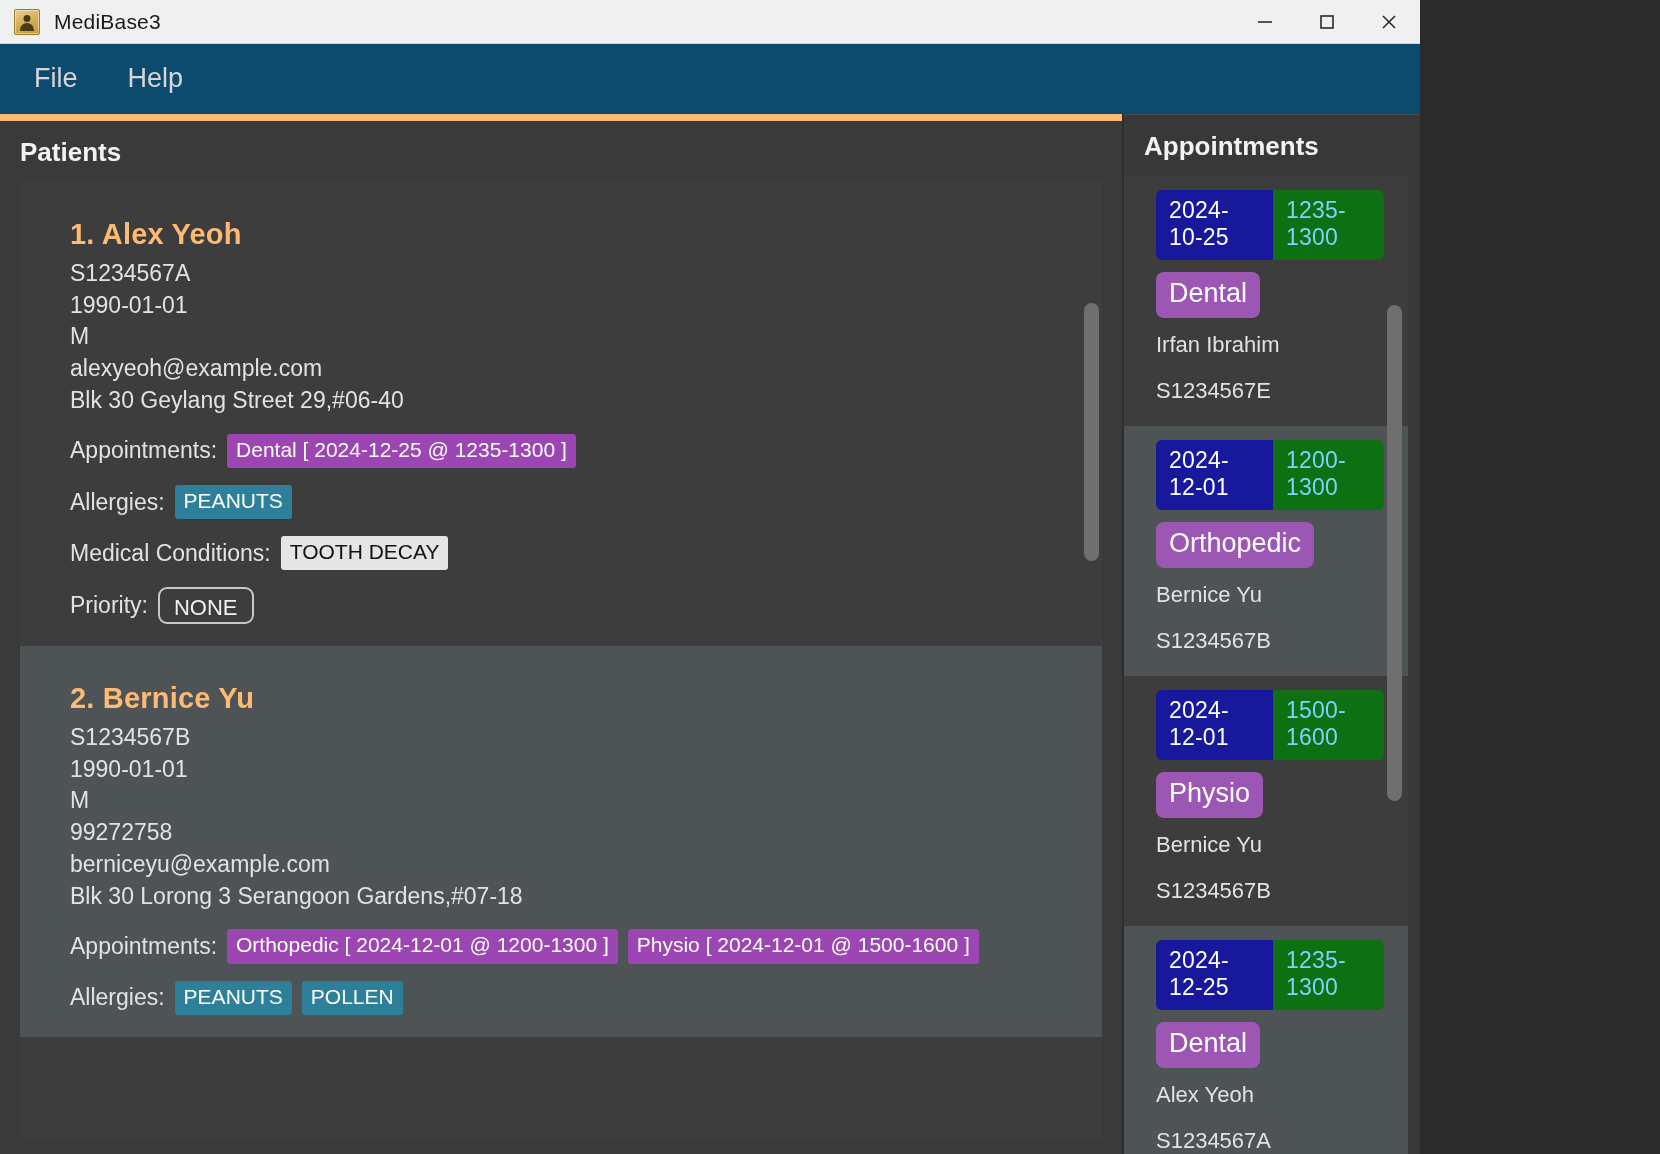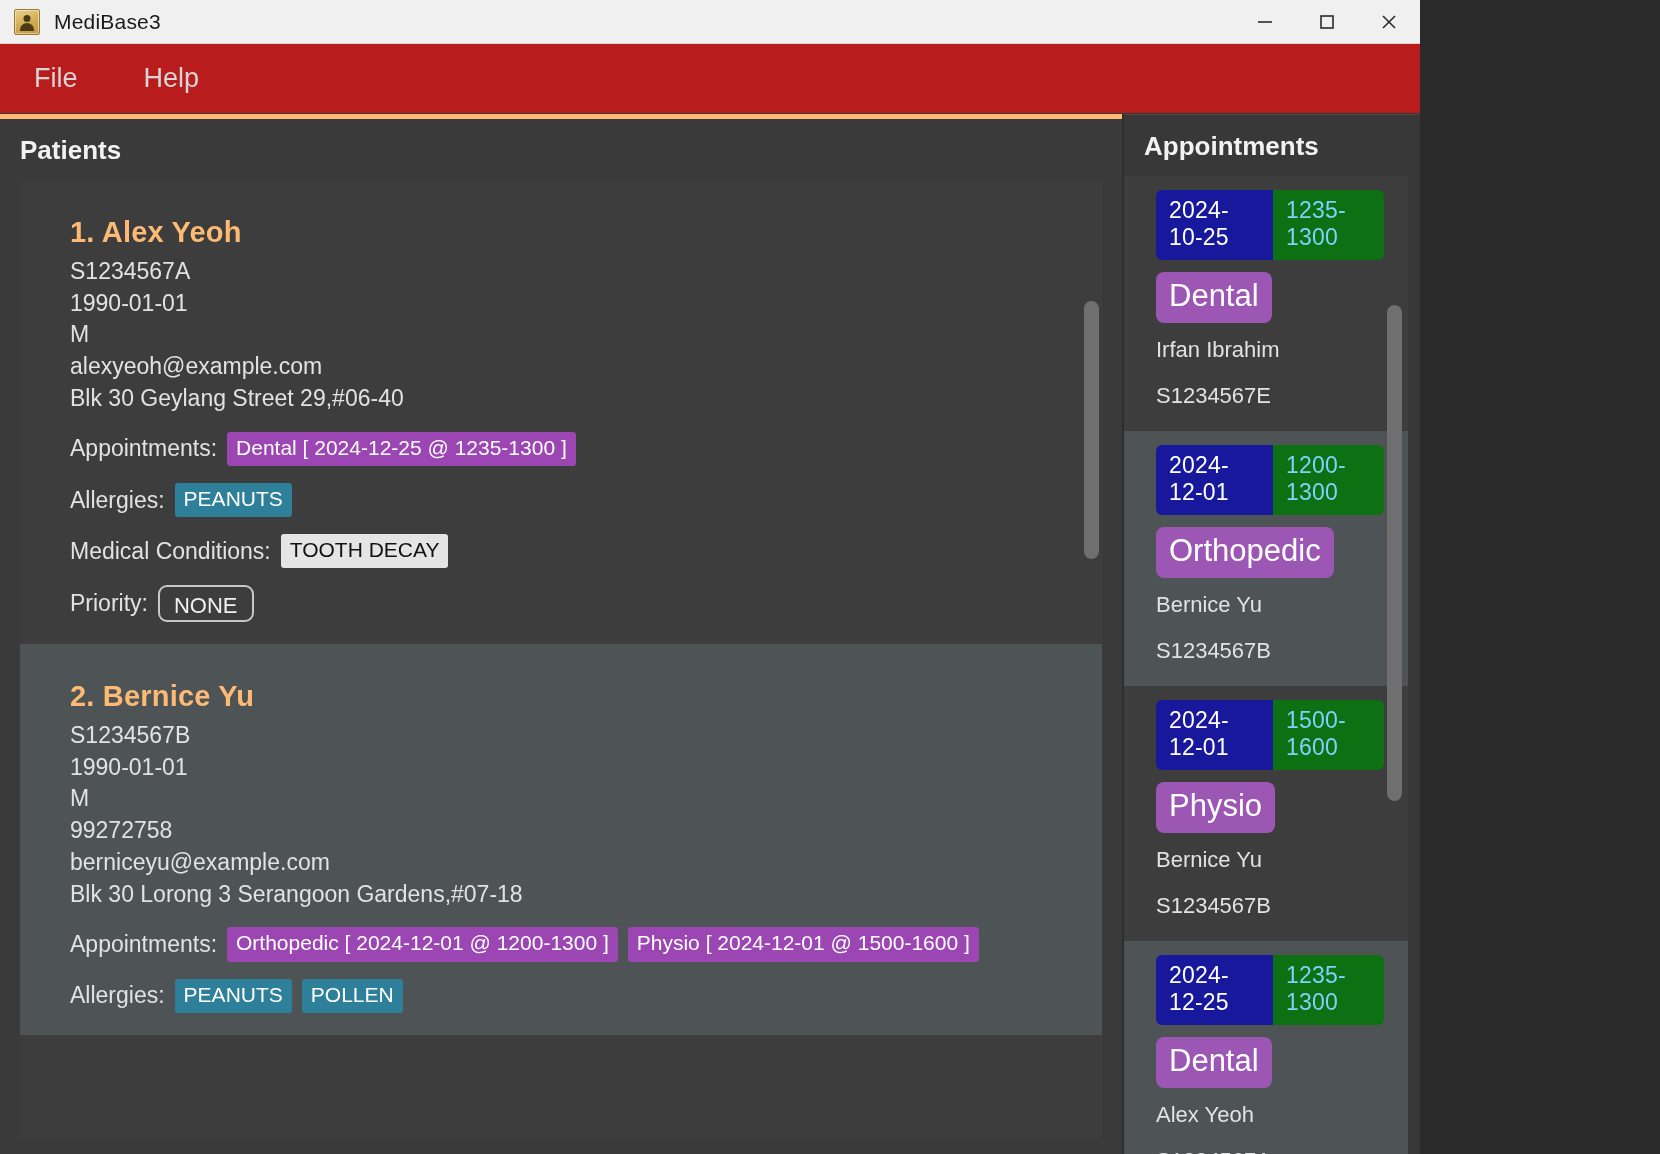--- a/index.html
+++ b/index.html
@@ -67,26 +67,26 @@
   .win-btn {
     width: 62px; height: 44px;
     display: flex; align-items: center; justify-content: center;
     color: #2b2b2b;
   }
   .win-btn svg { display: block; }
 
   
   .menubar {
     height: 69px;
-    background: #b91c1c;
+    background: #0c4a6e;
     display: flex;
     align-items: center;
     padding-left: 28px;
     flex: 0 0 69px;
-    gap: 54px;
+    gap: 38px;
   }
   .menu-item {
     font-size: 27px;
     color: #d6d6d6;
     padding: 2px 6px;
   }
 
   
   .body {
     flex: 1;
@@ -97,21 +97,21 @@
   }
   .divider-v { width: 2px; background: #2e2e2e; flex: 0 0 2px; }
 
   
   .panel-left {
     width: 1122px;
     flex: 0 0 1122px;
     display: flex;
     flex-direction: column;
     background: #3a3a3a;
-    border-top: 5px solid #fdba74;
+    border-top: 7px solid #fdba74;
     min-height: 0;
     position: relative;
   }
   .panel-title {
     font-size: 26px;
     font-weight: bold;
     color: #f2f2f2;
     padding: 16px 0 14px 20px;
     flex: 0 0 auto;
   }
@@ -208,21 +208,21 @@
     color: #7dd3fc;
     font-size: 23px;
     padding: 7px 13px 9px 13px;
     border-radius: 0 6px 6px 0;
     letter-spacing: .2px;
   }
   .chip-type {
     display: inline-block;
     background: #9c57b4;
     color: #ffffff;
-    font-size: 31px;
+    font-size: 27px;
     padding: 6px 13px 9px 13px;
     border-radius: 8px;
     margin-bottom: 14px;
   }
   .appt-person {
     font-size: 22px;
     color: #e2e2e2;
     margin-bottom: 20px;
   }
   .appt-nric {

